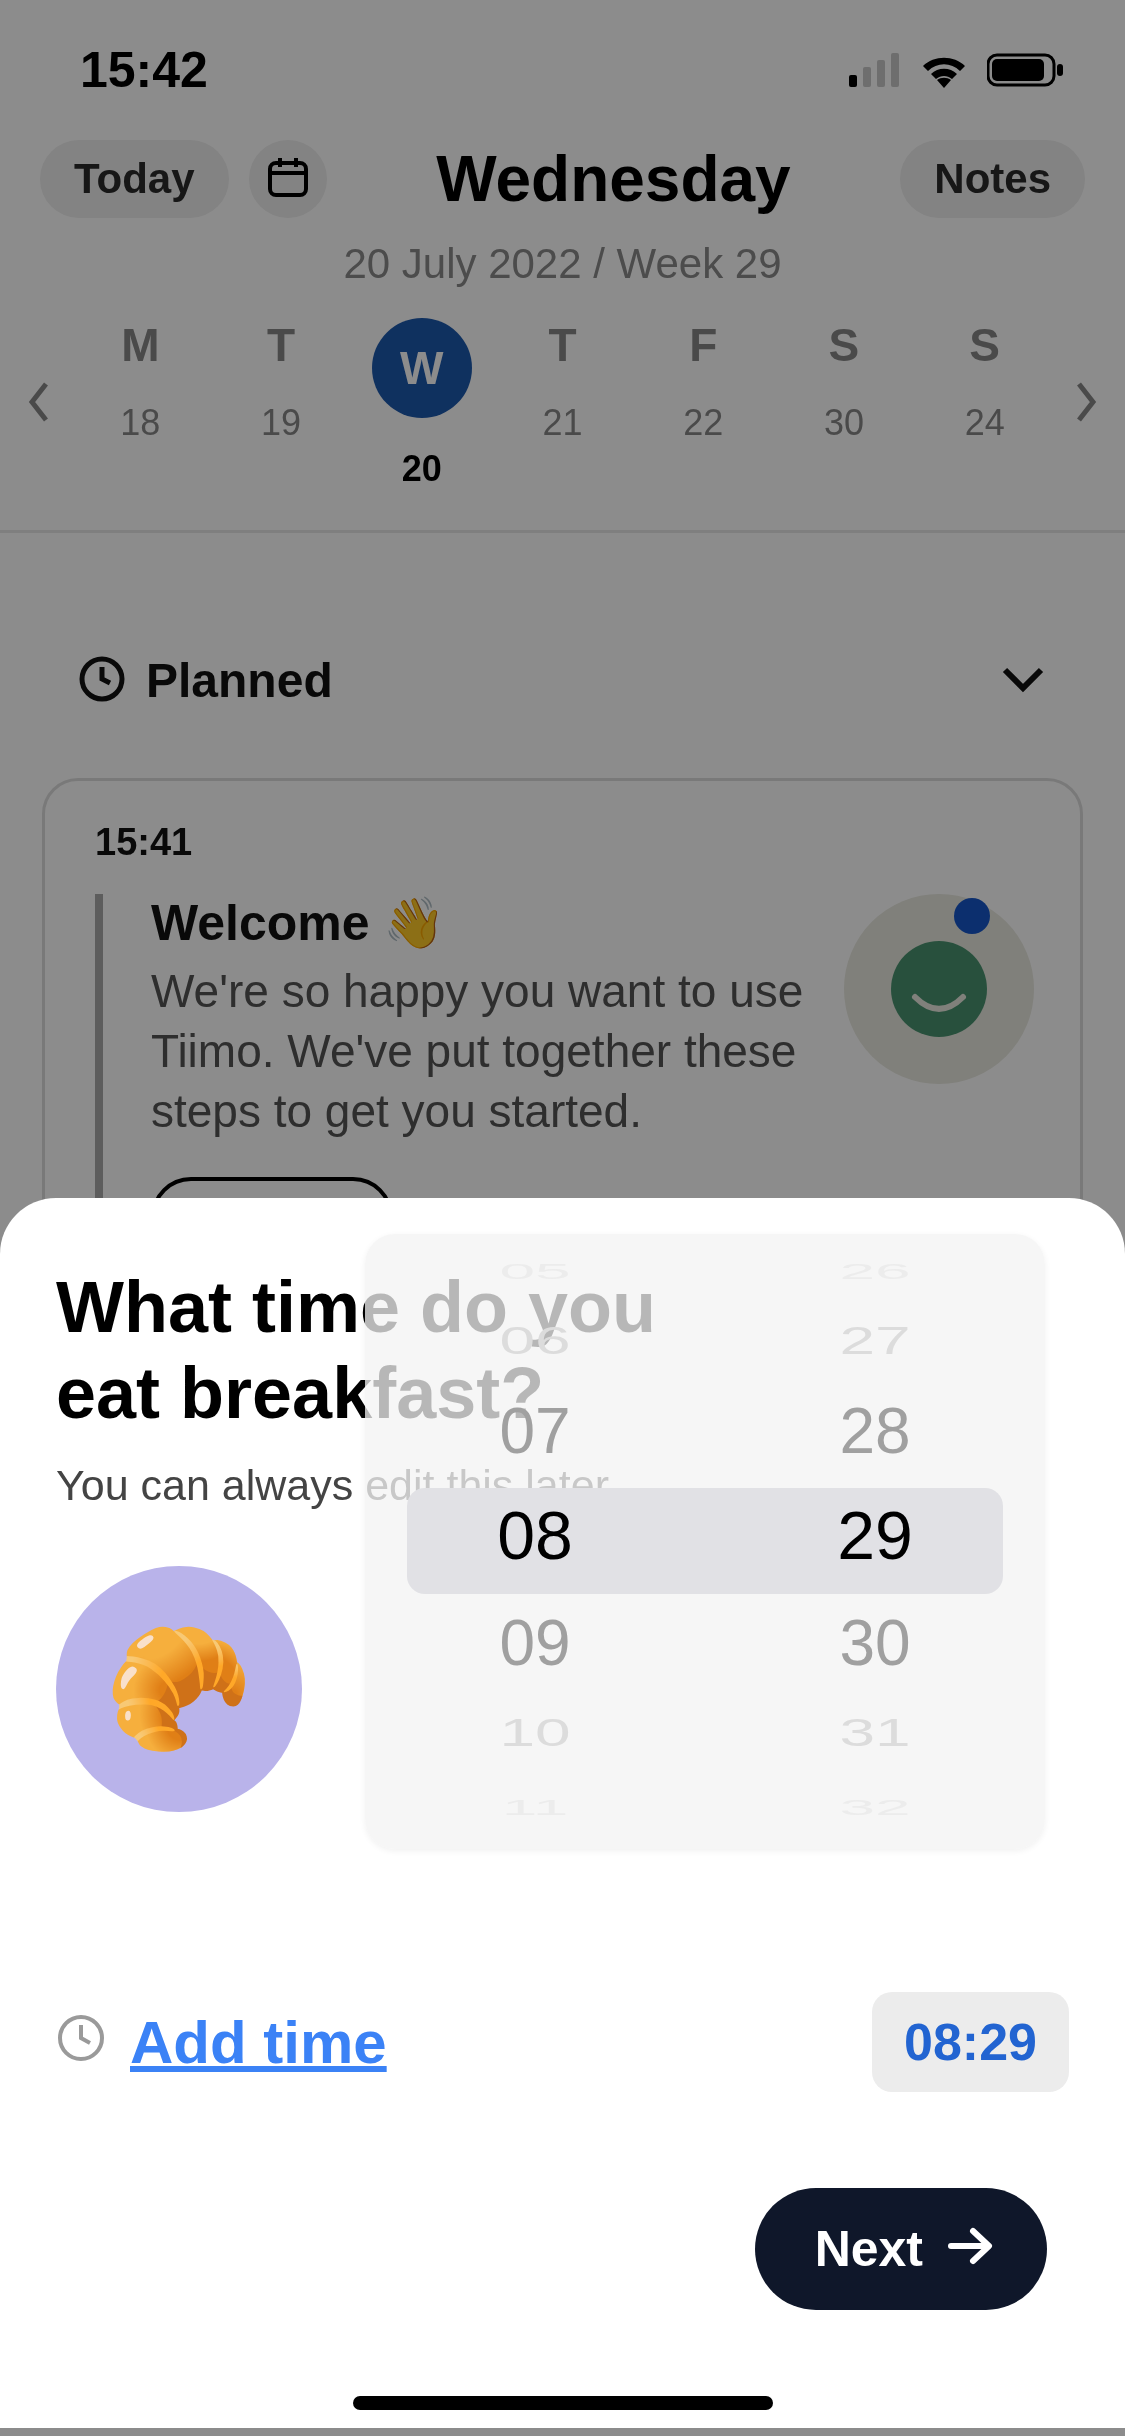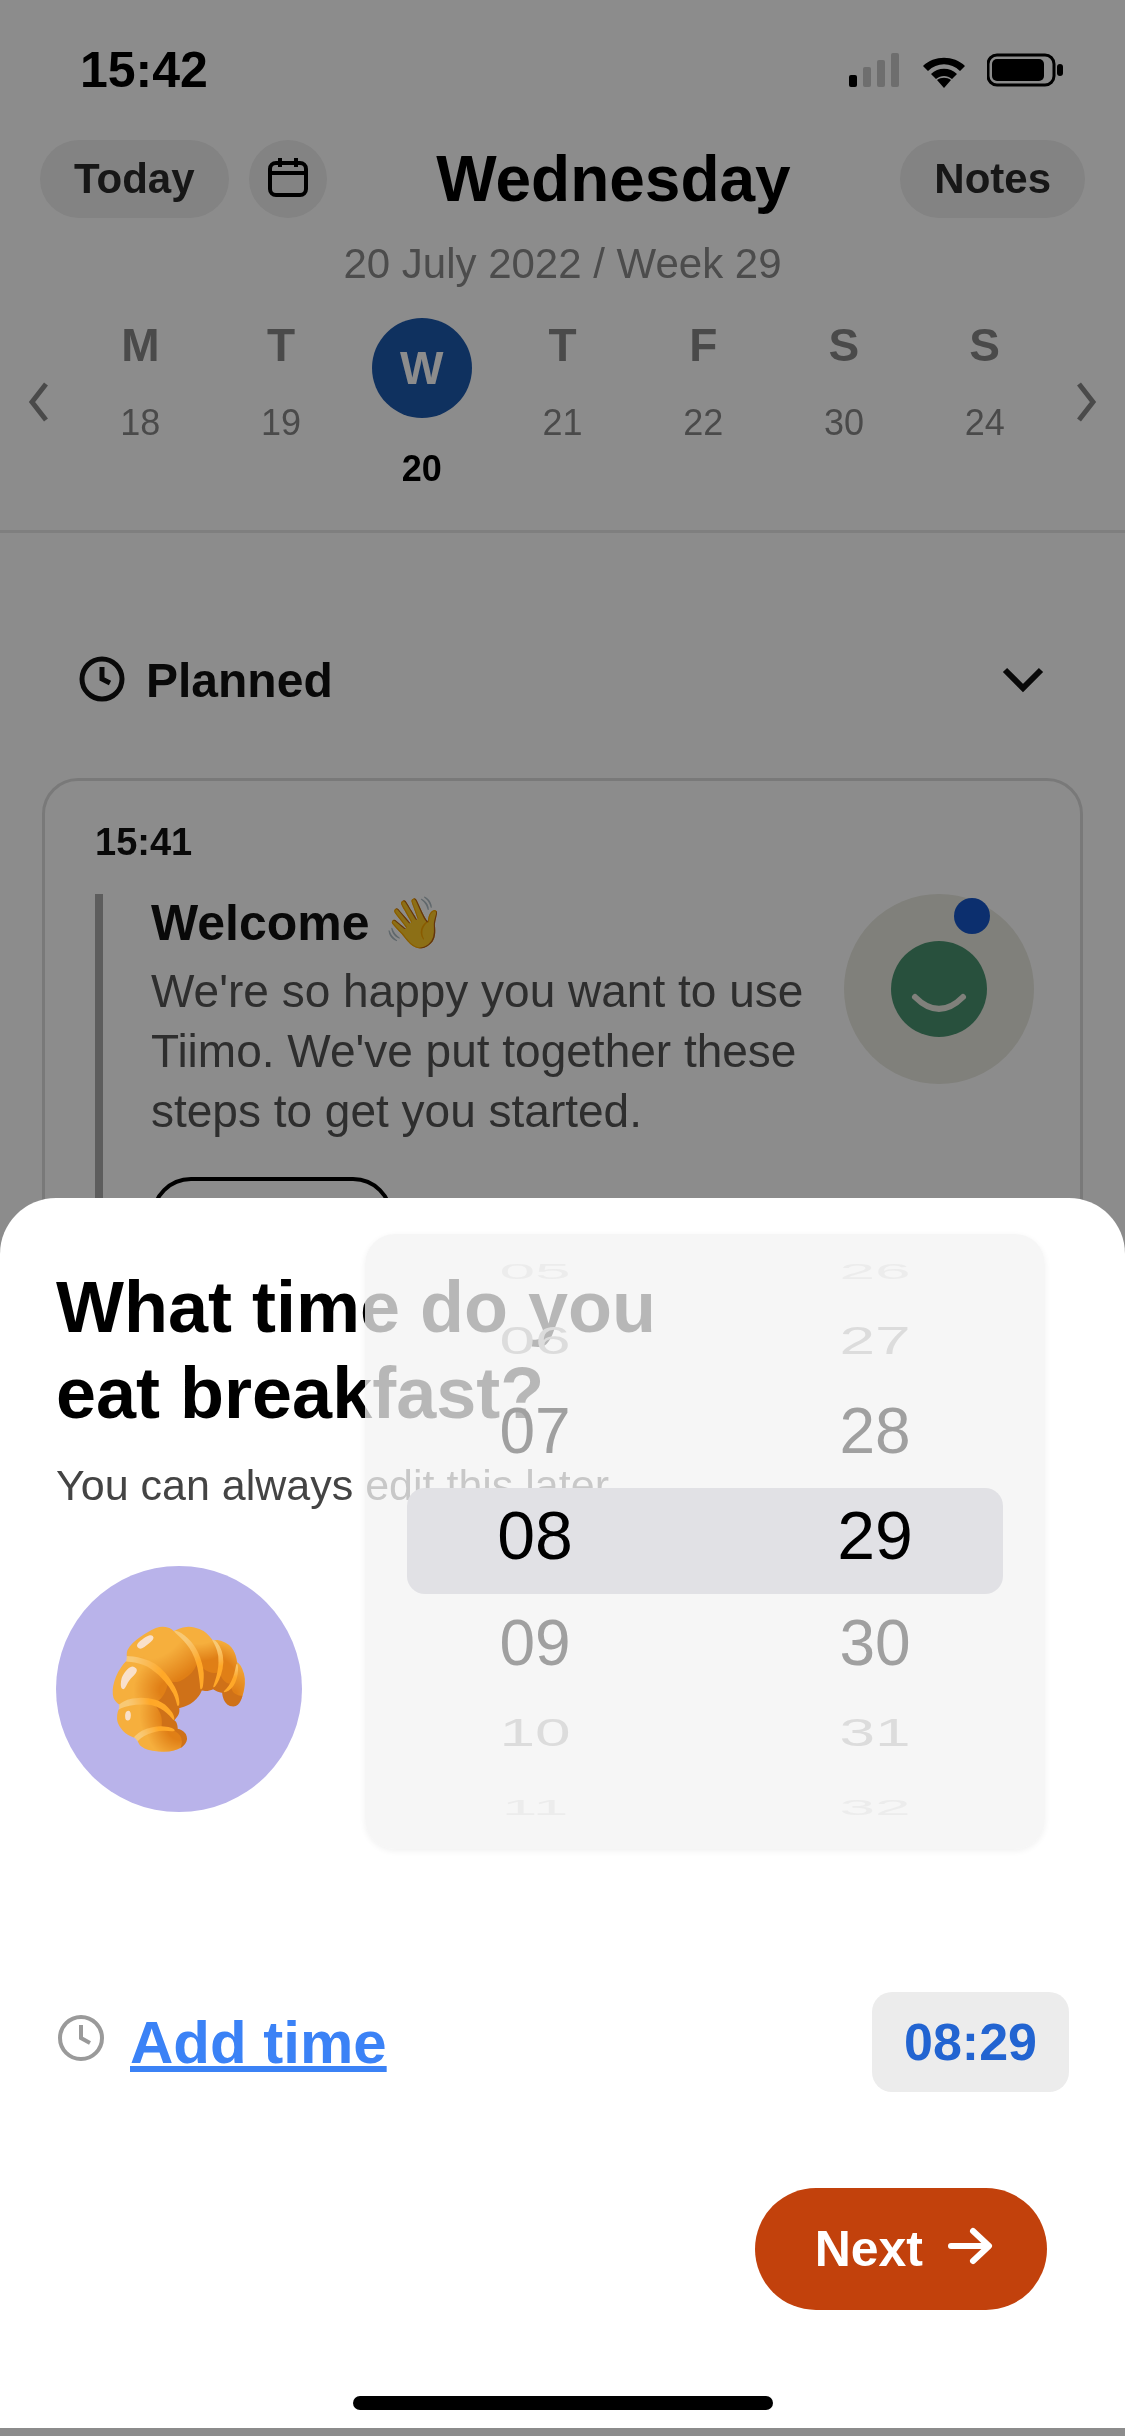--- a/index.html
+++ b/index.html
@@ -63,21 +63,21 @@
   .picker-row.faded-3 .picker-cell { color: #ececec; transform: scaleY(0.35); }
   .picker-row.faded-1 .picker-cell { color: #a0a0a0; }
   .picker-row.selected .picker-cell { color: #000; font-weight: 500; font-size: 68px; }
   .picker-select-band { position: absolute; left: 42px; right: 42px; top: 254px; height: 106px; background: #e1e1e5; border-radius: 18px; }
 
   .add-time-row { position: absolute; left: 56px; right: 56px; bottom: 336px; display: flex; align-items: center; justify-content: space-between; }
   .add-time-left { display: flex; align-items: center; gap: 24px; }
   .add-time-left span { font-size: 60px; font-weight: 700; color: #3b82f6; text-decoration: underline; }
   .time-chip { background: #ececec; border-radius: 20px; padding: 20px 32px; font-size: 52px; font-weight: 600; color: #2264d1; font-variant-numeric: tabular-nums; }
 
-  .next-btn { position: absolute; right: 78px; bottom: 118px; background: #c2410c; color: #fff; border-radius: 70px; height: 122px; padding: 0 52px 0 60px; display: flex; align-items: center; gap: 24px; font-size: 50px; font-weight: 700; }
+  .next-btn { position: absolute; right: 78px; bottom: 118px; background: #0f172a; color: #fff; border-radius: 70px; height: 122px; padding: 0 52px 0 60px; display: flex; align-items: center; gap: 24px; font-size: 50px; font-weight: 700; }
 
   .home-indicator { position: absolute; bottom: 18px; left: 50%; transform: translateX(-50%); width: 420px; height: 14px; border-radius: 10px; background: #000; }
 </style>
 </head>
 <body>
 
 <div class="app">
 
   <div class="status-bar">
     <span>15:42</span>

